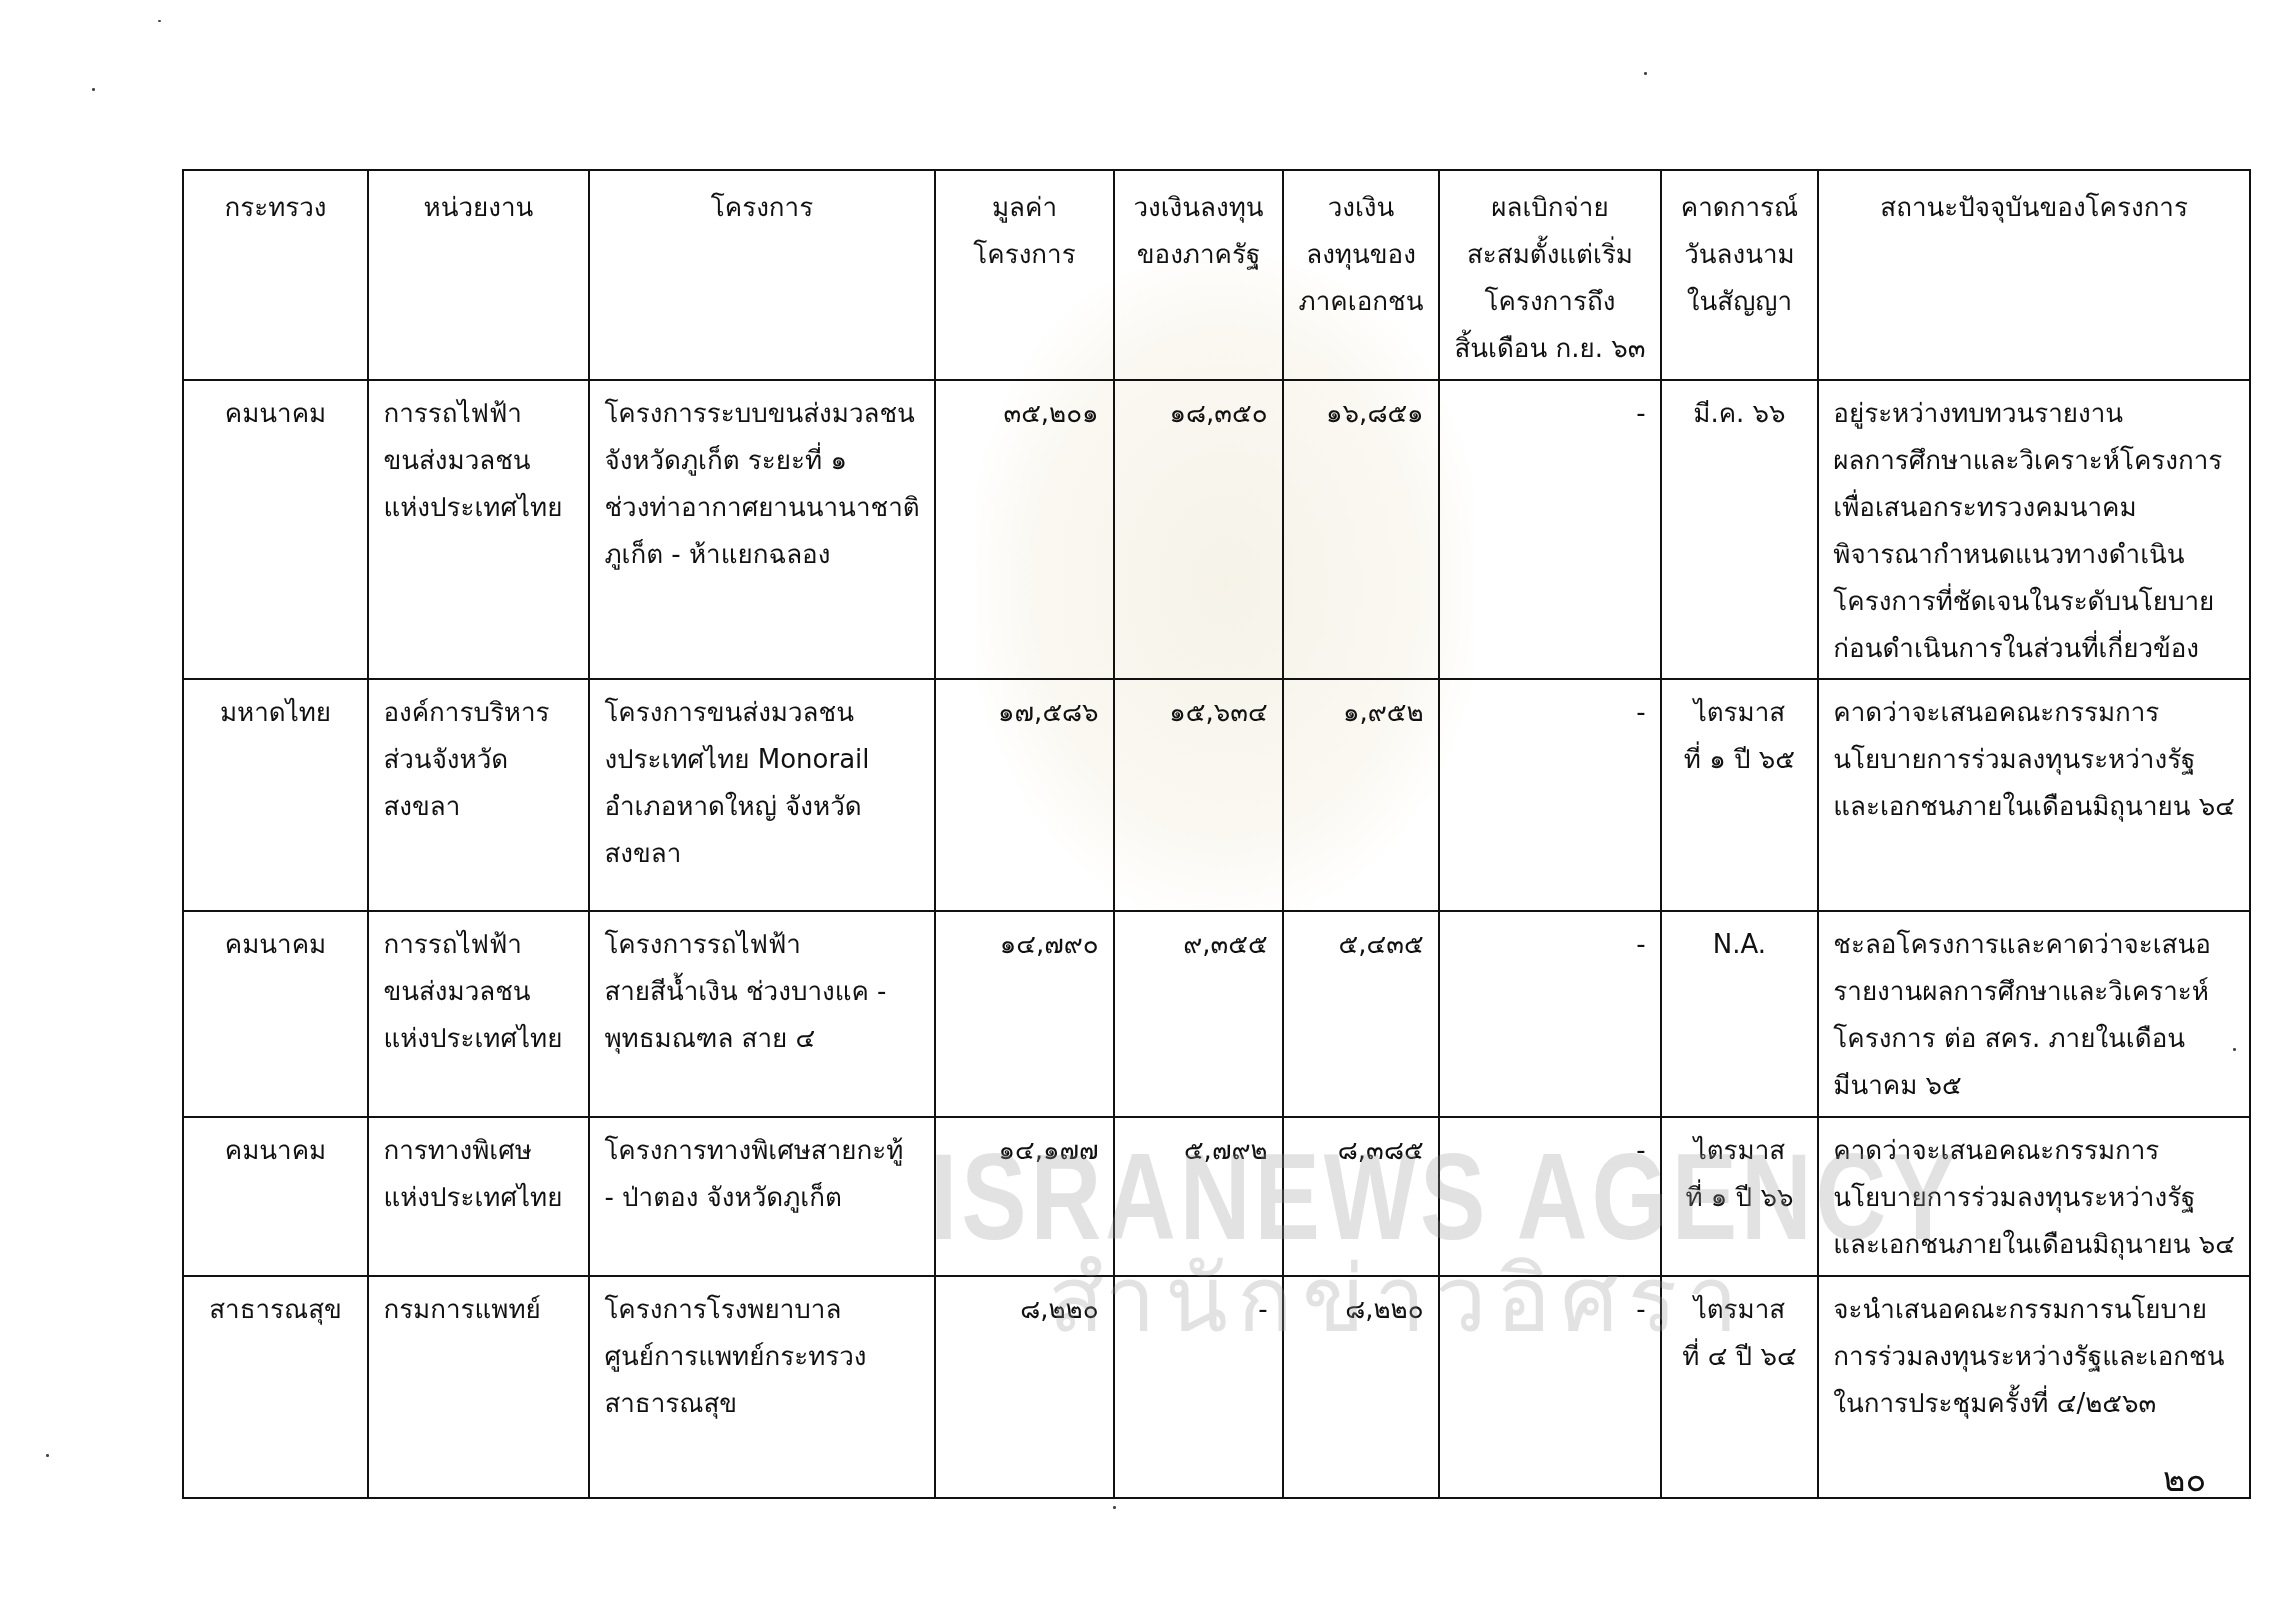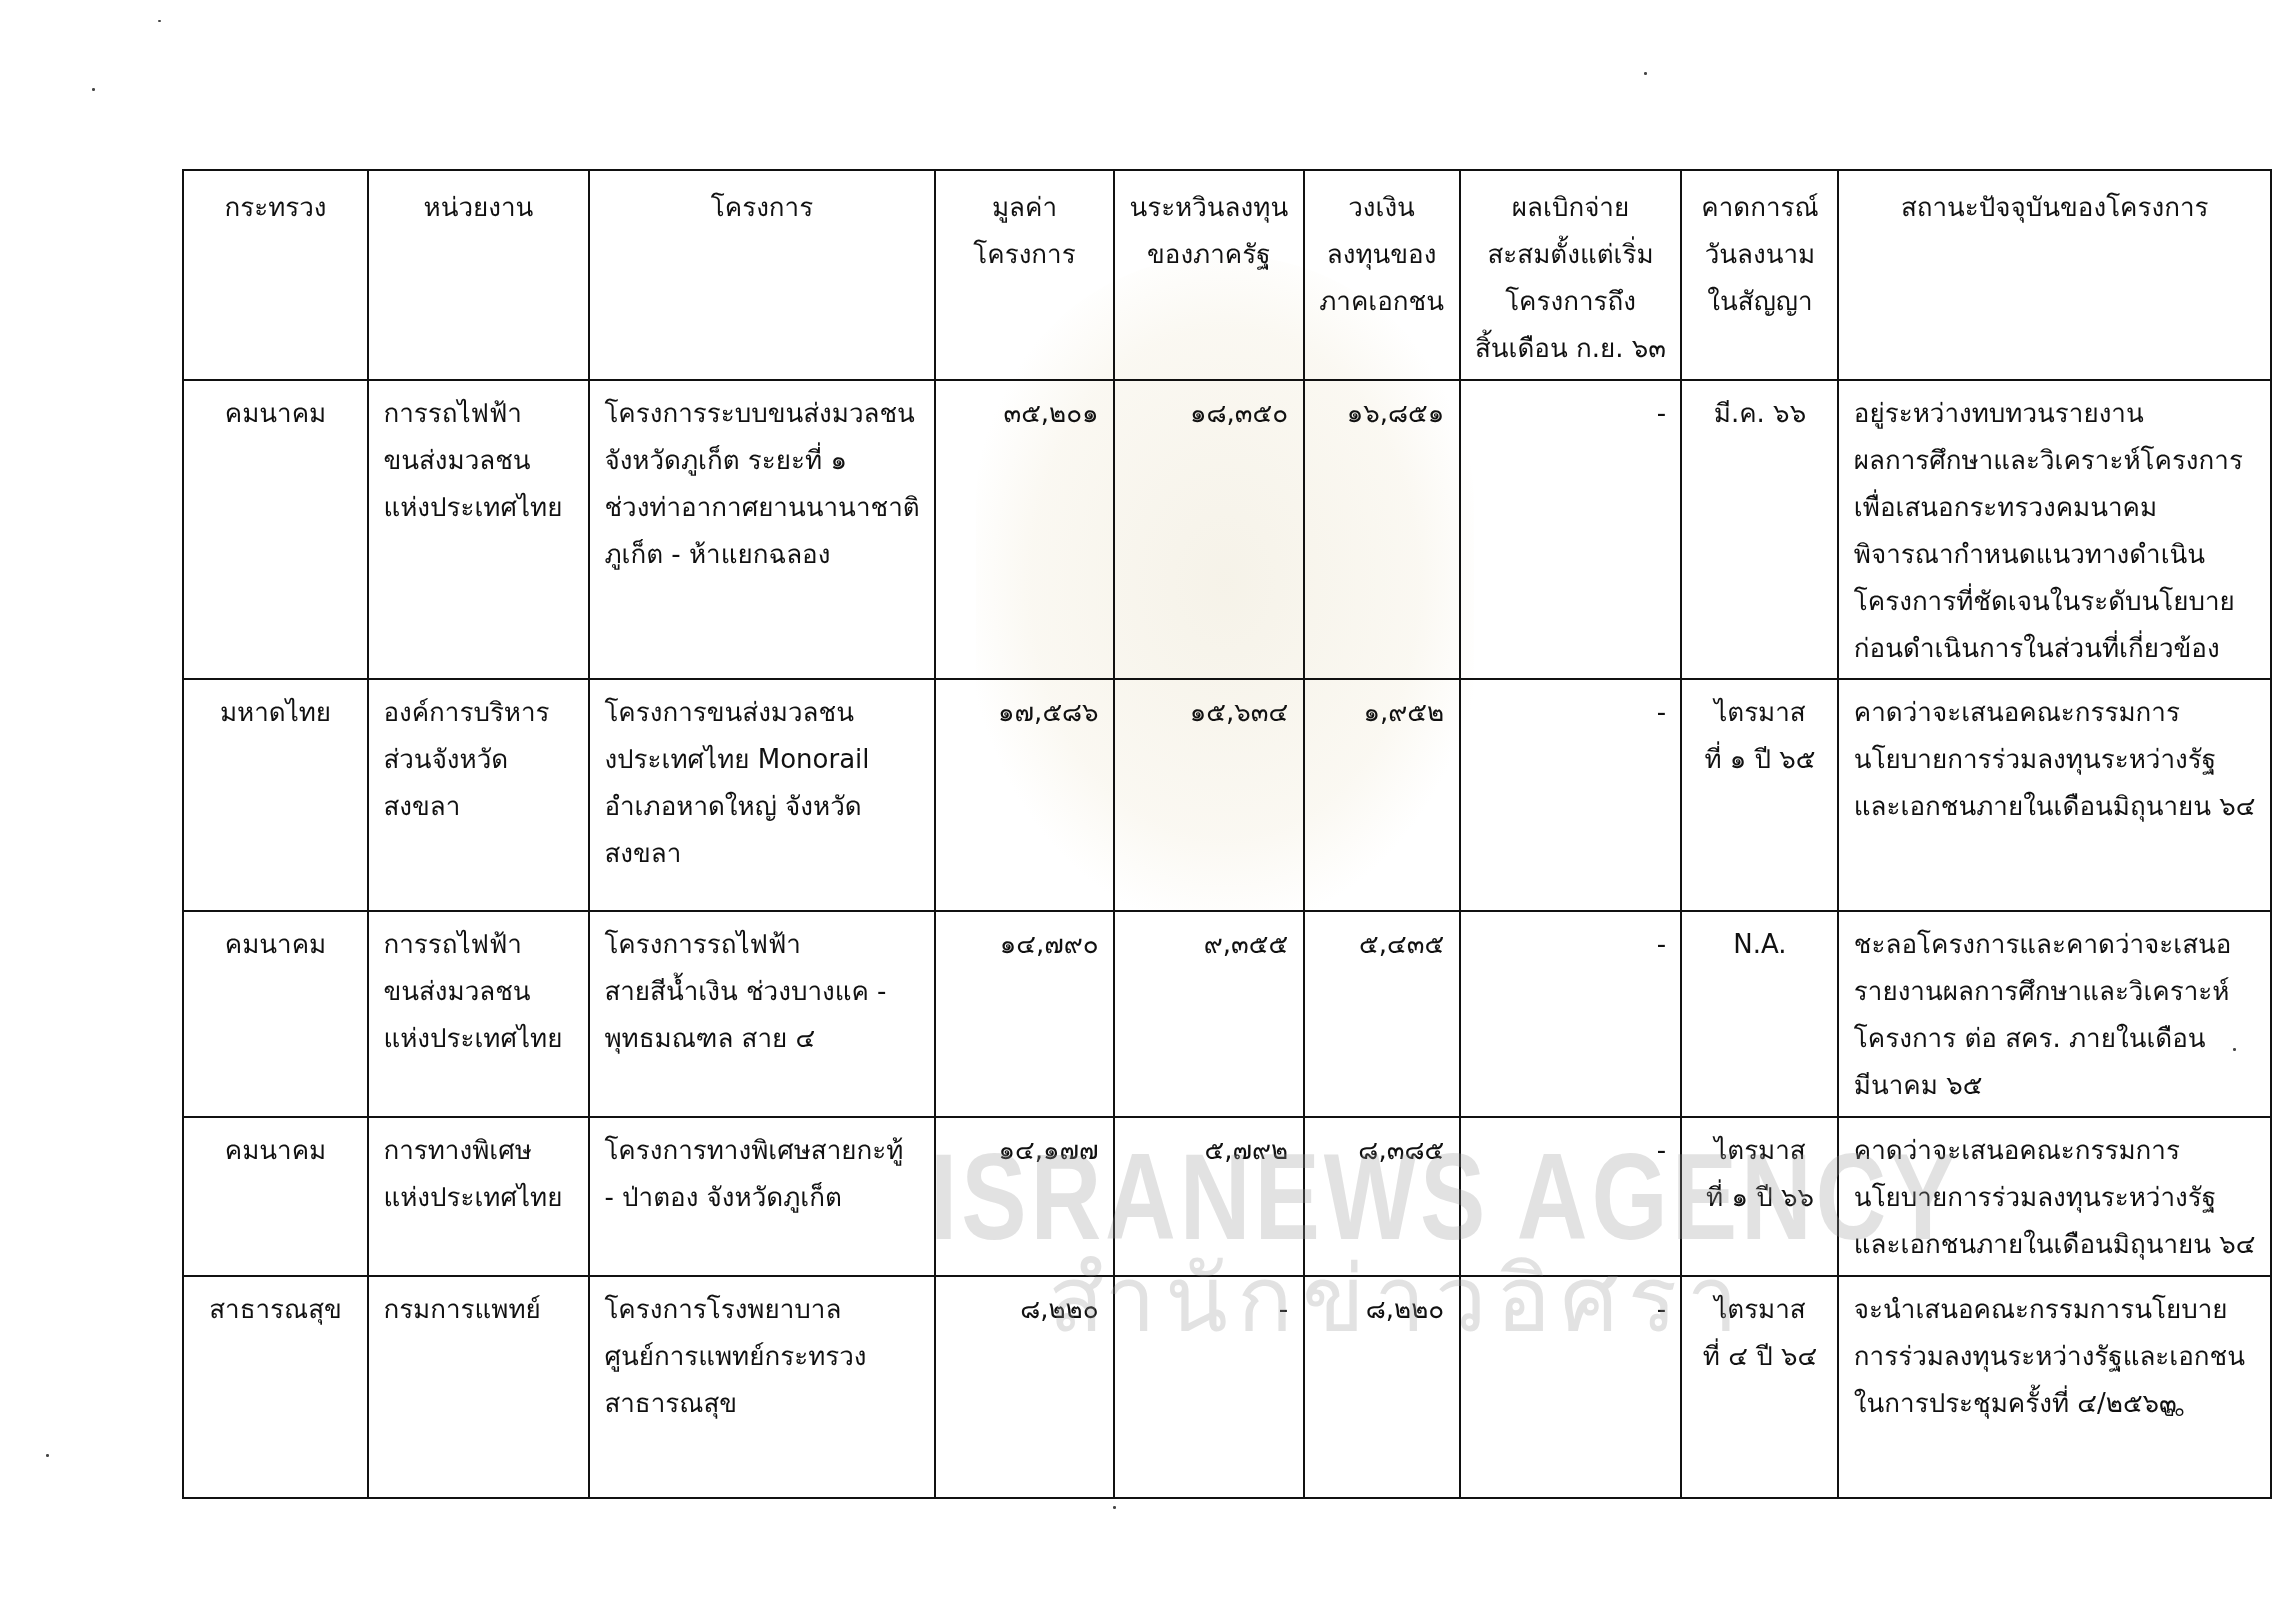--- a/index.html
+++ b/index.html
@@ -62,22 +62,22 @@
     font-weight: normal;
     text-align: center;
     padding-top: 13px;
   }
   td.num { text-align: right; padding-right: 19.6px; }
   td.center { text-align: center; }
   td.ministry { text-align: center; }
   .line { display: block; white-space: nowrap; }
   .page-number {
     position: absolute;
-    left: 2163px; top: 1396px;
-    font-size: 17px;
+    left: 2163px; top: 1452px;
+    font-size: 34px;
     z-index: 2;
   }
   .speck {
     position: absolute; width: 2.6px; height: 2.6px; border-radius: 1.3px; background: #444; z-index: 1;
   }
 </style>
 </head>
 <body>
 
 <div class="watermark-logo"></div>
@@ -103,21 +103,21 @@
           <span class="line">หน่วยงาน</span>
         </th>
       <th>
           <span class="line">โครงการ</span>
         </th>
       <th>
         <span class="line">มูลค่า</span>
         <span class="line">โครงการ</span>
       </th>
       <th>
-        <span class="line">นระหวินลงทุน</span>
+        <span class="line">วงเงินลงทุน</span>
         <span class="line">ของภาครัฐ</span>
       </th>
       <th>
         <span class="line">วงเงิน</span>
         <span class="line">ลงทุนของ</span>
         <span class="line">ภาคเอกชน</span>
       </th>
       <th>
         <span class="line">ผลเบิกจ่าย</span>
         <span class="line">สะสมตั้งแต่เริ่ม</span>

